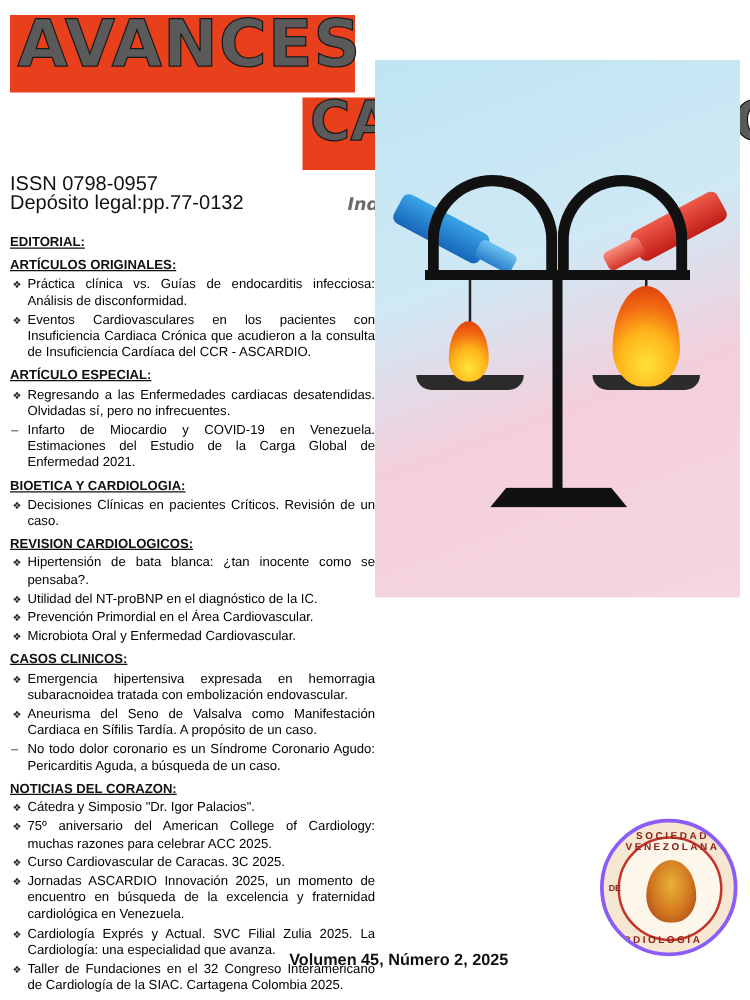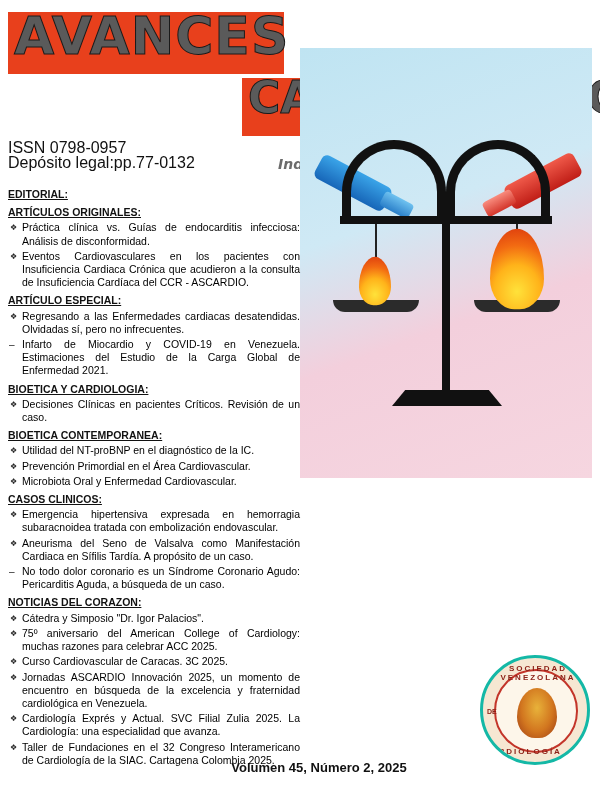--- a/index.html
+++ b/index.html
@@ -255,21 +255,21 @@
 
   
   .seal {
     position: absolute;
     left: 480px;
     top: 655px;
     width: 110px;
     height: 110px;
     border-radius: 50%;
     background: #f6e7d2;
-    border: 3px solid #14b8a6;
+    border: 3px solid #8b5cf6;
     box-sizing: border-box;
     overflow: hidden;
   }
   .seal-inner {
     position: absolute;
     left: 11px;
     top: 11px;
     width: 84px;
     height: 84px;
     border-radius: 50%;
@@ -380,22 +380,23 @@
     <ul class="items">
       <li>Regresando a las Enfermedades cardiacas desatendidas. Olvidadas sí, pero no infrecuentes.</li>
       <li class="dash">Infarto de Miocardio y COVID-19 en Venezuela. Estimaciones del Estudio de la Carga Global de Enfermedad 2021.</li>
     </ul>
 
     <div class="sec-head">BIOETICA Y CARDIOLOGIA:</div>
     <ul class="items">
       <li>Decisiones Clínicas en pacientes Críticos. Revisión de un caso.</li>
     </ul>
 
-    <div class="sec-head">BIOETICA CONTEMPORANEA:</div>
-    <ul class="items">
+    <div class="sec-head">REVISION CARDIOLOGICOS:</div>
+    <ul class="items">
+      <li>Hipertensión de bata blanca: ¿tan inocente como se pensaba?.</li>
       <li>Utilidad del NT-proBNP en el diagnóstico de la IC.</li>
       <li>Prevención Primordial en el Área Cardiovascular.</li>
       <li>Microbiota Oral y Enfermedad Cardiovascular.</li>
     </ul>
 
     <div class="sec-head">CASOS CLINICOS:</div>
     <ul class="items">
       <li>Emergencia hipertensiva expresada en hemorragia subaracnoidea tratada con embolización endovascular.</li>
       <li>Aneurisma del Seno de Valsalva como Manifestación Cardiaca en Sífilis Tardía. A propósito de un caso.</li>
       <li class="dash">No todo dolor coronario es un Síndrome Coronario Agudo: Pericarditis Aguda, a búsqueda de un caso.</li>

